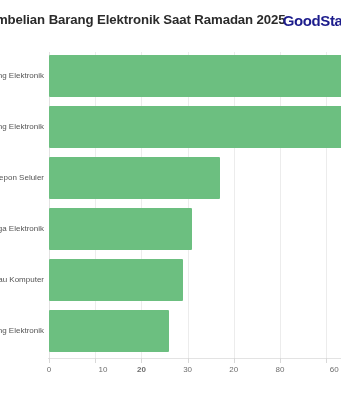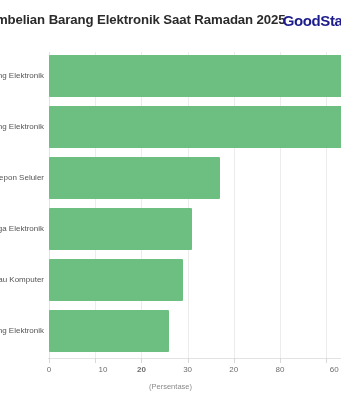--- a/index.html
+++ b/index.html
@@ -148,17 +148,16 @@
           <div class="tick-label" style="left: 141.4px; font-weight: bold;">20</div>
           <div class="tick" style="left: 187.6px;"></div>
           <div class="tick-label" style="left: 187.6px;">30</div>
           <div class="tick" style="left: 233.8px;"></div>
           <div class="tick-label" style="left: 233.8px;">20</div>
           <div class="tick" style="left: 280px;"></div>
           <div class="tick-label" style="left: 280px;">80</div>
           <div class="tick" style="left: 326.2px;"></div>
           <div class="tick-label" style="left: 326.2px; margin-left: 8px;">60</div>
         </div>
-      <div class="x-axis-title">(Persentase)</div>
     </div>
   </div>
 
 </div>
 
 </body></html>

